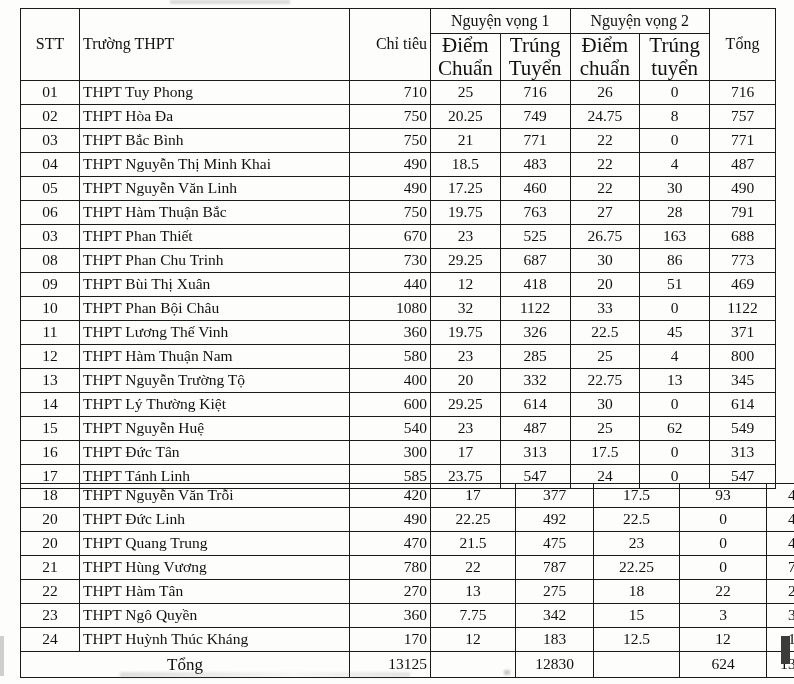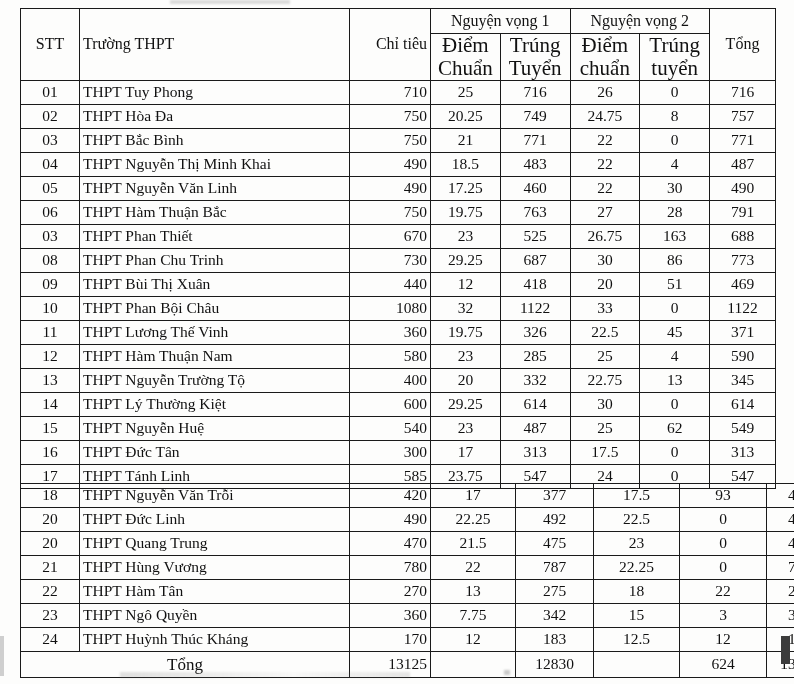--- a/index.html
+++ b/index.html
@@ -288,21 +288,21 @@
           <td class="c-tong">371</td>
         </tr>
         <tr class="data-row">
           <td class="c-stt">12</td>
           <td class="c-name">THPT Hàm Thuận Nam</td>
           <td class="c-ct">580</td>
           <td class="c-dc1">23</td>
           <td class="c-tt1">285</td>
           <td class="c-dc2">25</td>
           <td class="c-tt2">4</td>
-          <td class="c-tong">590</td>
+          <td class="c-tong">800</td>
         </tr>
         <tr class="data-row">
           <td class="c-stt">13</td>
           <td class="c-name">THPT Nguyễn Trường Tộ</td>
           <td class="c-ct">400</td>
           <td class="c-dc1">20</td>
           <td class="c-tt1">332</td>
           <td class="c-dc2">22.75</td>
           <td class="c-tt2">13</td>
           <td class="c-tong">345</td>

